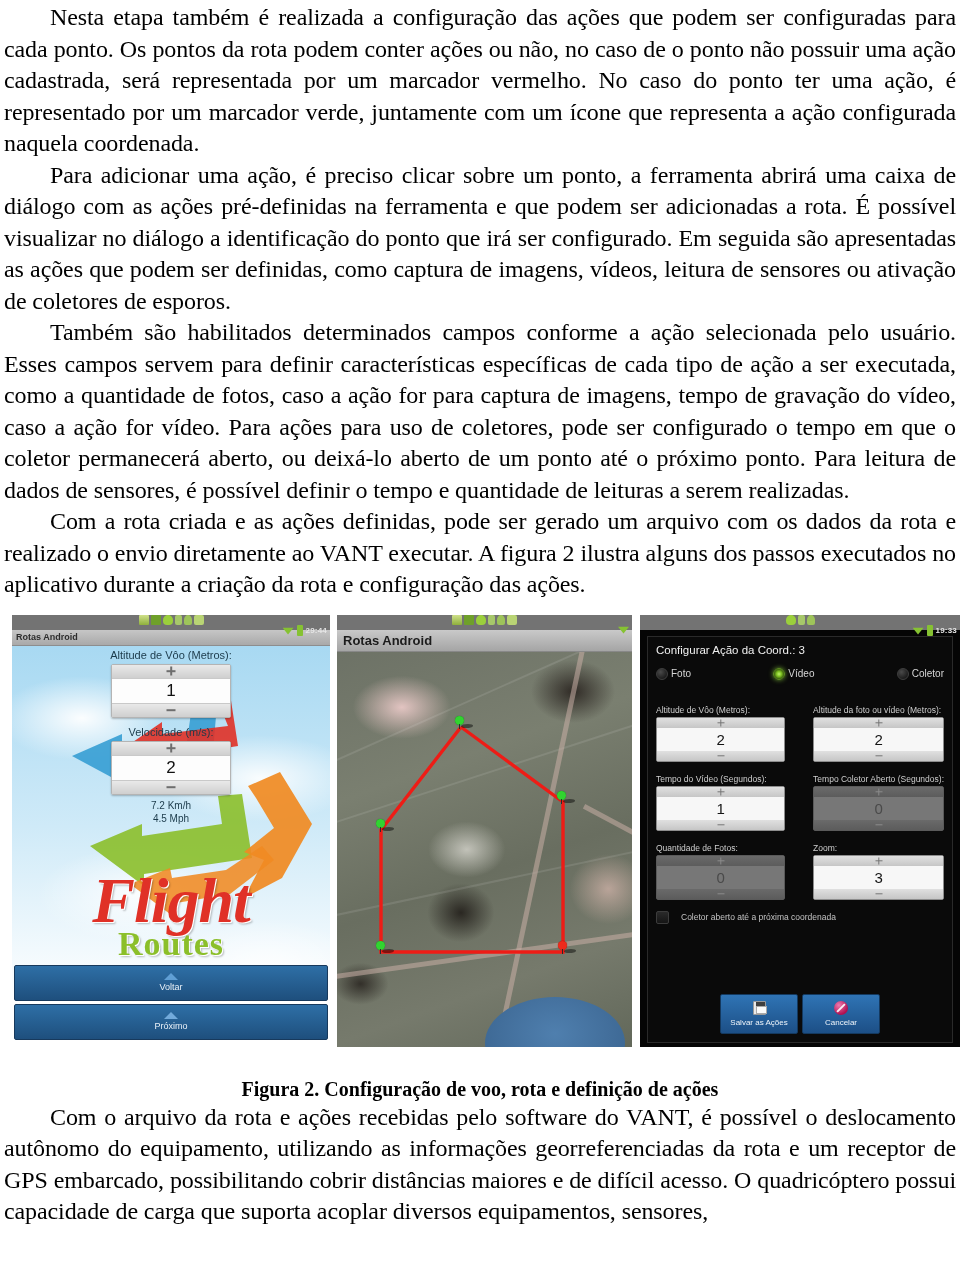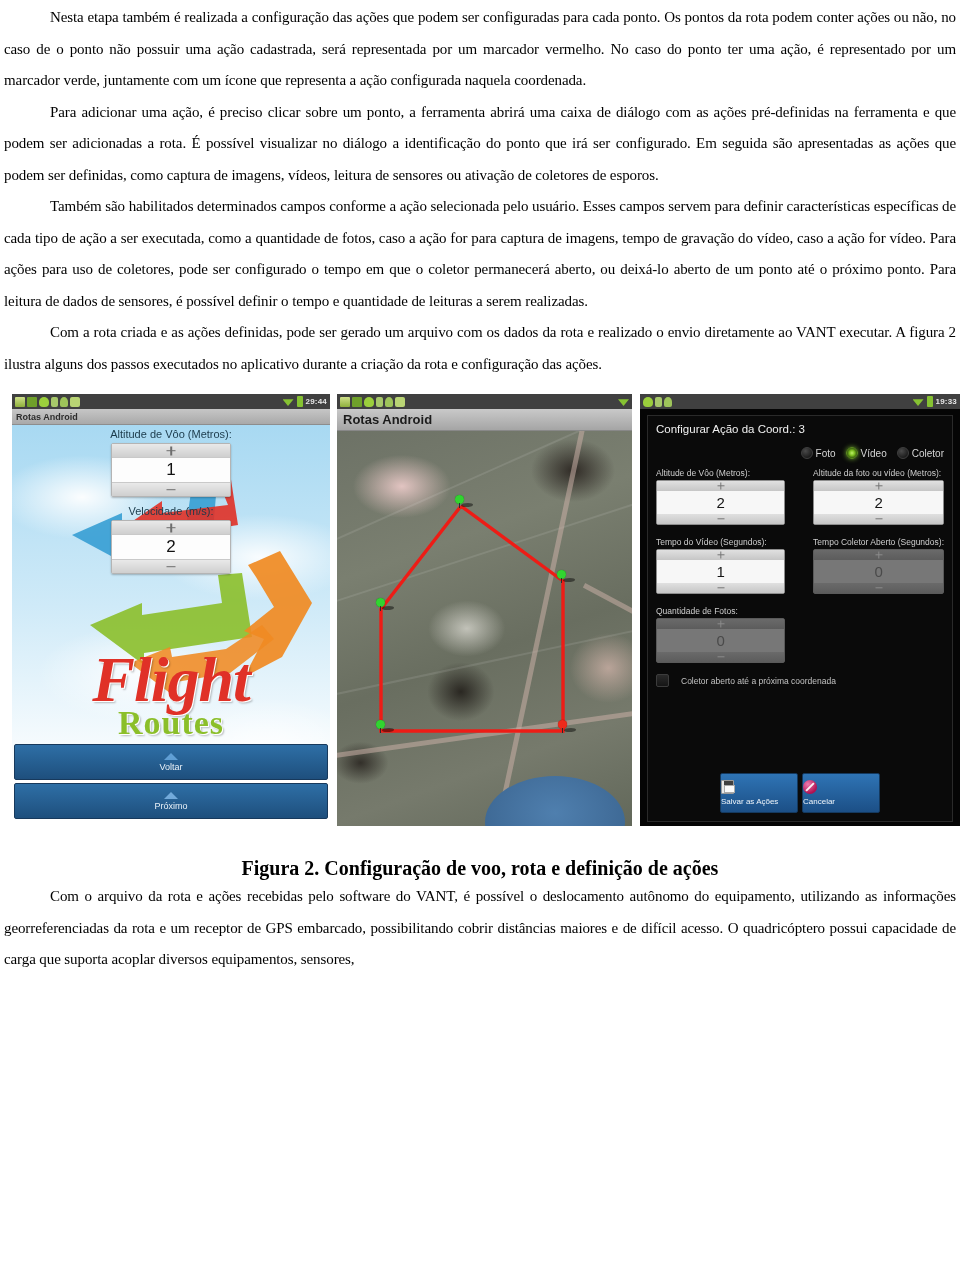--- a/index.html
+++ b/index.html
@@ -17,21 +17,21 @@
   .page {
     position: relative;
     width: 960px;
     height: 1265px;
     padding: 0 4px;
   }
 
   
   .para {
     font-family: "Liberation Serif", "DejaVu Serif", serif;
-    font-size: 15px;
+    font-size: 24px;
     line-height: 31.5px;
     text-align: justify;
     text-justify: inter-word;
     margin: 0;
     letter-spacing: -0.1px;
   }
   .para.indent { text-indent: 46px; }
   .para-top { padding-top: 2px; }
 
   
@@ -48,24 +48,25 @@
     background: #000;
   }
   .shot-1 { left: 8px;   width: 318px; height: 432px; }
   .shot-2 { left: 333px; width: 295px; height: 432px; }
   .shot-3 { left: 636px; width: 320px; height: 432px; }
 
   
   .statusbar {
     position: relative;
     height: 15px;
-    background: #404040;
+    background: #737373;
     display: flex;
     align-items: center;
     padding: 0 3px;
+    flex-direction: column;
   }
   .sb-left { display: flex; align-items: center; gap: 2px; }
   .sb-right { margin-left: auto; display: flex; align-items: center; gap: 3px; }
   .sb-ico {
     width: 10px; height: 10px;
     display: inline-block;
     border-radius: 1px;
   }
   .ico-mail { background: linear-gradient(#cfe08a,#8fb03c); }
   .ico-cal  { background: #6fa02a; }
@@ -303,23 +304,23 @@
     position: relative;
   }
   .s3-head {
     font-family: "Liberation Sans", sans-serif;
     color: #f0f0f0;
     font-size: 11.5px;
     margin-bottom: 12px;
   }
   .s3-radios {
     display: flex;
-    justify-content: flex-end;
+    justify-content: space-between;
     gap: 10px;
-    margin-bottom: 9px;
+    margin-bottom: 25px;
   }
   .radio {
     display: flex; align-items: center; gap: 3px;
     color: #d6d6d6;
     font-family: "Liberation Sans", sans-serif;
     font-size: 10px;
   }
   .radio .dot {
     width: 12px; height: 12px; border-radius: 50%;
     background: radial-gradient(circle at 35% 30%, #4a4a4a, #1d1d1d 70%);
@@ -397,21 +398,21 @@
     position: absolute;
     left: 0; right: 0; bottom: 8px;
     display: flex; justify-content: center; gap: 4px;
   }
   .s3-btn {
     width: 78px; height: 40px;
     background: linear-gradient(#2f74b5, #1c4f86);
     border: 1px solid #14395f;
     border-radius: 2px;
     display: flex; flex-direction: column;
-    justify-content: center;
+    align-items: center; justify-content: center;
     gap: 3px;
     color: #eef4fa;
     font-family: "Liberation Sans", sans-serif;
     font-size: 8px;
   }
   .ic-save {
     width: 13px; height: 14px;
     background: #e9e9e9;
     border: 1px solid #9a9a9a;
     border-radius: 1px;
@@ -500,20 +501,24 @@
         </div>
 
         <div class="s1-lbl s1-lbl2">Velocidade (m/s):</div>
 
         <div class="spinner">
           <div class="sp-up"></div>
           <div class="sp-val">2</div>
           <div class="sp-dn"></div>
         </div>
 
+        <div class="s1-speed">
+          <div>7.2 Km/h</div>
+          <div>4.5 Mph</div>
+        </div>
 
         <div class="logo">
           <div class="logo-flight">Flight</div>
           <div class="logo-routes">Routes</div>
         </div>
 
         <div class="s1-btns">
           <div class="s1-btn back">
             <span class="glyph"></span>
             <span>Voltar</span>
@@ -658,20 +663,28 @@
 
             <div>
               <div class="f-lbl">Quantidade de Fotos:</div>
               <div class="f-spin disabled">
                 <div class="up"></div>
                 <div class="val">0</div>
                 <div class="dn"></div>
               </div>
             </div>
 
+            <div>
+              <div class="f-lbl">Zoom:</div>
+              <div class="f-spin">
+                <div class="up"></div>
+                <div class="val">3</div>
+                <div class="dn"></div>
+              </div>
+            </div>
           </div>
 
           <div class="s3-check">
             <span class="box"></span>
             <span class="txt">Coletor aberto até a próxima coordenada</span>
           </div>
 
           <div class="s3-actions">
             <div class="s3-btn">
               <span class="ic-save"></span>

